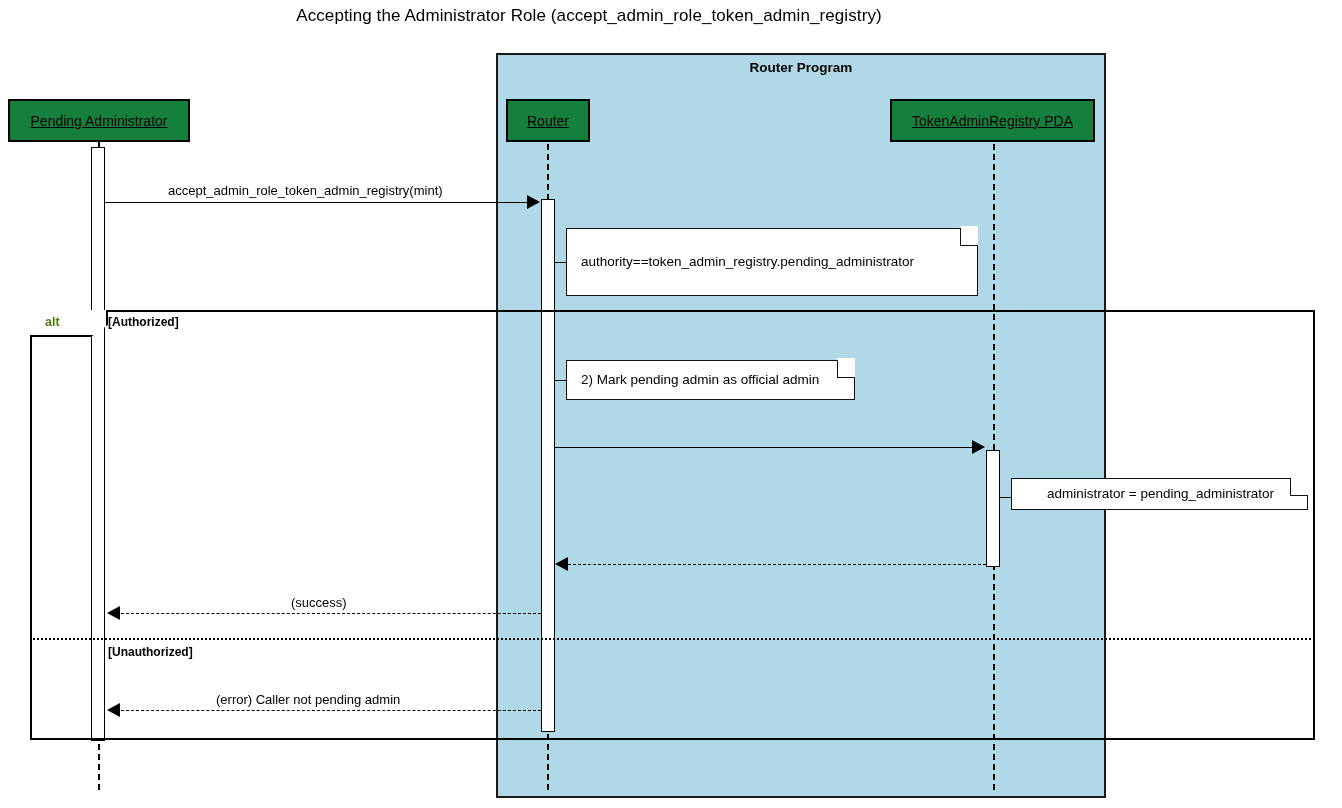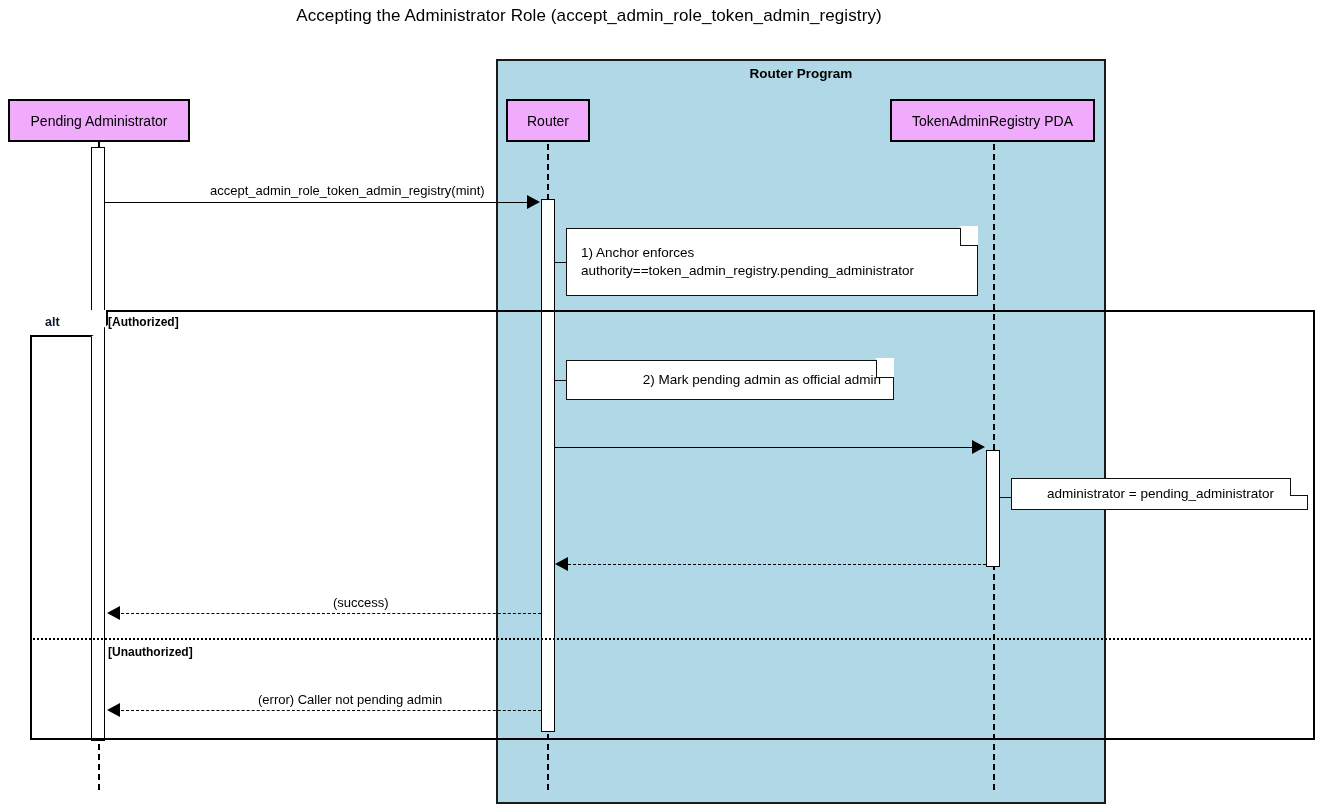--- a/index.html
+++ b/index.html
@@ -41,26 +41,27 @@
     text-align: center;
     font-size: 13.5px;
     font-weight: bold;
     color: #000000;
   }
   
   .participant {
     position: absolute;
     box-sizing: border-box;
     border: 2.5px solid #000000;
-    background: #f0abfc;
+    background: #15803d;
     display: flex;
     align-items: center;
     justify-content: center;
     font-size: 14px;
     color: #000000;
+    text-decoration: underline;
   }
   
   .lifeline {
     position: absolute;
     width: 0;
     border-left: 2px dashed #000000;
   }
   
   .activation {
     position: absolute;
@@ -91,21 +92,20 @@
     border-top: 7px solid transparent;
     border-bottom: 7px solid transparent;
     border-right: 13px solid #000000;
   }
   .msg-label {
     position: absolute;
     font-size: 13px;
     color: #000000;
     white-space: nowrap;
     background: transparent;
-    margin-left: 42px;
   }
   
   .note {
     position: absolute;
     box-sizing: border-box;
     background: #ffffff;
     border: 1.8px solid #111111;
     font-size: 13.5px;
     color: #000000;
     line-height: 1.35;
@@ -152,21 +152,21 @@
   }
   .frag-tab {
     position: absolute;
     box-sizing: border-box;
     background: #ffffff;
   }
   .frag-tab-label {
     position: absolute;
     font-size: 12.5px;
     font-weight: bold;
-    color: #0f172a;
+    color: #4d7c0f;
   }
   .frag-guard {
     position: absolute;
     font-size: 12px;
     font-weight: bold;
     color: #000000;
     white-space: nowrap;
   }
   .frag-divider {
     position: absolute;
@@ -174,21 +174,21 @@
     border-top: 2.5px dotted #000000;
   }
 </style>
 </head>
 <body>
 
 <div id="stage">
 
   <div class="diagram-title">Accepting the Administrator Role (accept_admin_role_token_admin_registry)</div>
 
-  <div class="group-box" style="left:496px; top:59px; width:610px; height:745px; background:#b0d8e6;">
+  <div class="group-box" style="left:496px; top:53px; width:610px; height:745px; background:#b0d8e6;">
     <div class="group-title">Router Program</div>
   </div>
 
   <div class="lifeline" style="left:98px; top:142px; height:648px;"></div>
   <div class="lifeline" style="left:547px; top:144px; height:646px;"></div>
   <div class="lifeline" style="left:993px; top:144px; height:646px;"></div>
 
   <div class="participant" style="left:8px; top:99px; width:182px; height:43px;">
     <span>Pending Administrator</span>
   </div>
@@ -206,37 +206,36 @@
   <div class="activation" style="left:541px; top:199px; width:14px; height:533px;"></div>
 
   <div class="activation" style="left:986px; top:450px; width:14px; height:117px;"></div>
 
   <div class="msg-label" style="left:168px; top:183px;">accept_admin_role_token_admin_registry(mint)</div>
   <div class="msg-line" style="left:105px; top:202px; width:422px;"></div>
   <div class="arrow-head right" style="left:527px; top:195px;"></div>
 
   <div class="note-stub" style="left:555px; top:262px; width:13px;"></div>
   <div class="note" style="left:566px; top:228px; width:412px; height:68px;">
-    <span class="note-line">1) Anchor enforces</span>
     <span class="note-line">authority==token_admin_registry.pending_administrator</span>
     <span class="fold"></span>
   </div>
 
   <div class="frag-box" style="left:30px; top:310px; width:1285px; height:430px;"></div>
 
   <div class="frag-tab" style="left:30px; top:310px; width:78px; height:27px;
               border-right:2.5px solid #000; border-bottom:2.5px solid #000;
               clip-path: polygon(0 0, 100% 0, 100% 55%, 78% 100%, 0 100%);
               background:#ffffff;"></div>
   <div class="frag-tab-label" style="left:45px; top:315px;">alt</div>
 
   <div class="frag-guard" style="left:108px; top:300px;margin-top:15px;">[Authorized]</div>
 
   <div class="note-stub" style="left:555px; top:380px; width:13px;"></div>
-  <div class="note" style="left:566px; top:360px; width:328px; height:40px;text-align:right;">
+  <div class="note" style="left:566px; top:360px; width:289px; height:40px;">
     <span class="note-line">2) Mark pending admin as official admin</span>
     <span class="fold"></span>
   </div>
 
   <div class="msg-line" style="left:555px; top:447px; width:417px;"></div>
   <div class="arrow-head right" style="left:972px; top:440px;"></div>
 
   <div class="note-stub" style="left:1000px; top:497px; width:13px;"></div>
   <div class="note" style="left:1011px; top:478px; width:297px; height:32px;">
     <span class="note-line" style="text-align:center;">administrator = pending_administrator</span>

